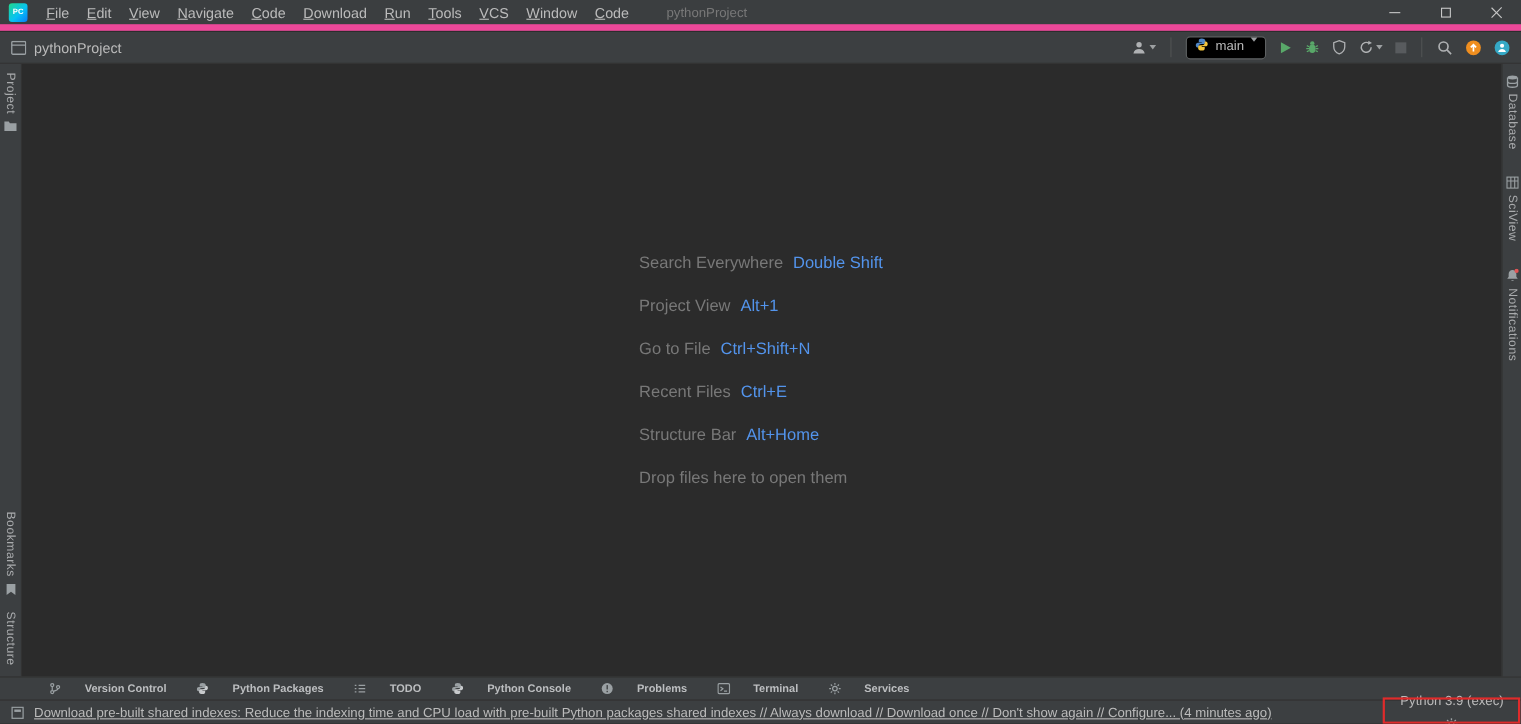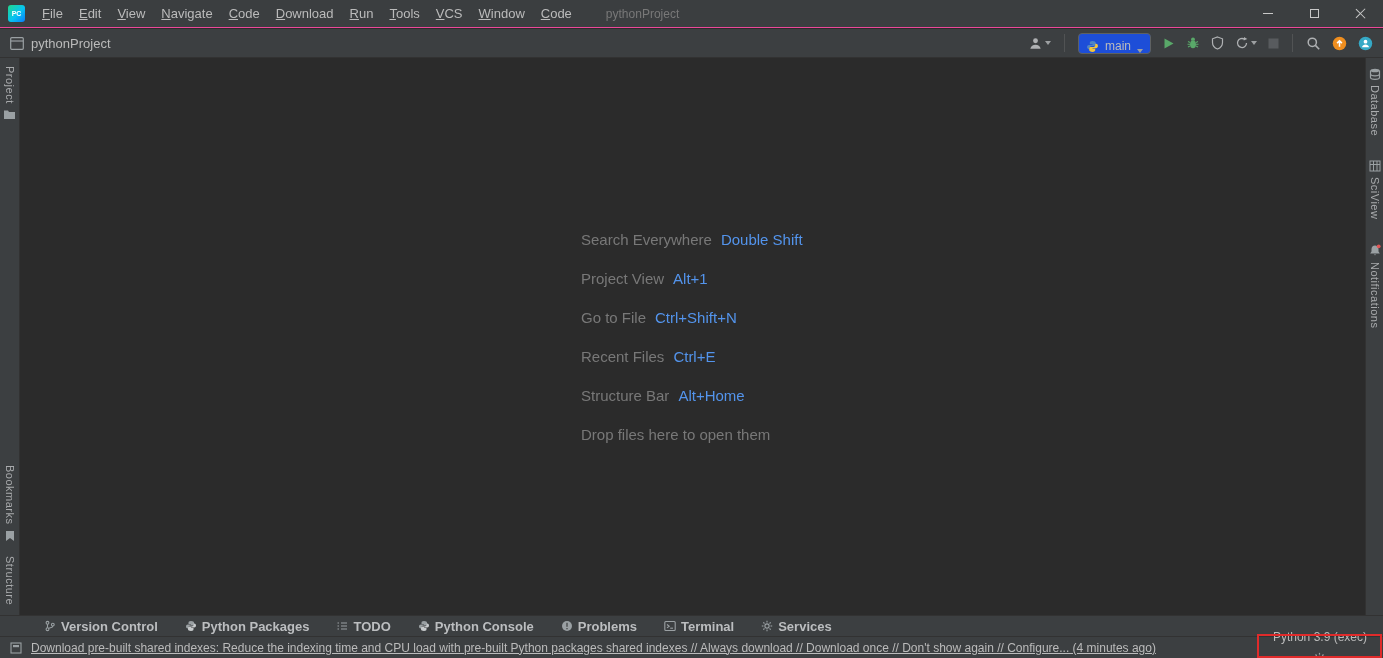--- a/index.html
+++ b/index.html
@@ -5,21 +5,21 @@
   * { box-sizing: border-box; }
   html,body { margin:0; padding:0; }
   body {
     width:1383px; height:658px; overflow:hidden; position:relative;
     background:#2b2b2b; color:#bbbbbb;
     font-family:"Liberation Sans", sans-serif;
   }
   
   .titlebar {
     position:absolute; top:0; left:0; right:0; height:28px;
-    background:#3b3e40; border-bottom:1px solid #ec4899;
+    background:#3b3e40; border-bottom:6px solid #ec4899;
     display:flex; align-items:center;
   }
   .logo {
     width:17px; height:17px; margin:0 9px 0 8px; border-radius:3px;
     background:linear-gradient(135deg,#21d789 0%,#07c3f2 55%,#087cfa 100%);
     color:#fff; font-size:7px; font-weight:bold;
     display:flex; align-items:center; justify-content:center;
   }
   .menubar { display:flex; }
   .menu-item {
@@ -47,22 +47,22 @@
   .tb-left { display:flex; align-items:center; gap:7px; }
   .project-name { font-size:13px; color:#bbbbbb; }
   .tb-right { margin-left:auto; display:flex; align-items:center; gap:11px; }
   .caret {
     width:0; height:0; border-left:3.5px solid transparent;
     border-right:3.5px solid transparent; border-top:4px solid #9da0a2;
     display:inline-block;
   }
   .tb-sep { width:1px; height:18px; background:#515354; margin:0 2px; }
   .run-config {
-    display:flex; align-items:flex-end; gap:6px; height:21px;
-    padding:0 7px; border:1px solid #5e6162; border-radius:4px; background:#1d4ed8;
+    display:flex; align-items:flex-start; gap:6px; height:21px;
+    padding:0 7px; border:1px solid #5e6162; border-radius:4px; background:#000000;
     font-size:12px; color:#bbbbbb; cursor:default;
   }
   .icon-btn { display:flex; align-items:center; gap:2px; cursor:default; }
   .dim { opacity:.55; }
   
   .stripe-left {
     position:absolute; left:0; top:58px; bottom:43px; width:20px;
     background:#3c3f41; border-right:1px solid #323232;
     display:flex; flex-direction:column; align-items:center; padding:8px 0 10px 0;
   }
@@ -78,21 +78,21 @@
   .shortcuts { position:absolute; left:581px; top:230px; }
   .srow { font-size:15px; line-height:20px; margin-bottom:19px; white-space:nowrap; }
   .slabel { color:#787878; }
   .skeys  { color:#5394ec; margin-left:9px; }
   
   .toolwindow-bar {
     position:absolute; left:0; right:0; bottom:22px; height:21px;
     background:#3c3f41; border-top:1px solid #323232;
     display:flex; align-items:center; padding-left:44px; gap:27px;
   }
-  .tw-item { display:flex; align-items:center; gap:5px; font-size:13px; font-weight:bold; color:#bcbec0; cursor:default; }
+  .tw-item { display:flex; align-items:flex-end; gap:21px; font-size:10px; font-weight:bold; color:#bcbec0; cursor:default; }
   
   .statusbar {
     position:absolute; left:0; right:0; bottom:0; height:22px;
     background:#3c3f41; border-top:1px solid #323232;
     display:flex; align-items:center; padding:0 10px;
     font-size:12px; color:#bbbbbb;
   }
   .status-msg { margin-left:9px; white-space:nowrap;text-decoration:underline; }
   .status-right { margin-left:auto; display:flex; align-items:center; gap:8px; margin-right:6px;flex-direction:column; }
   .annotation-box {

